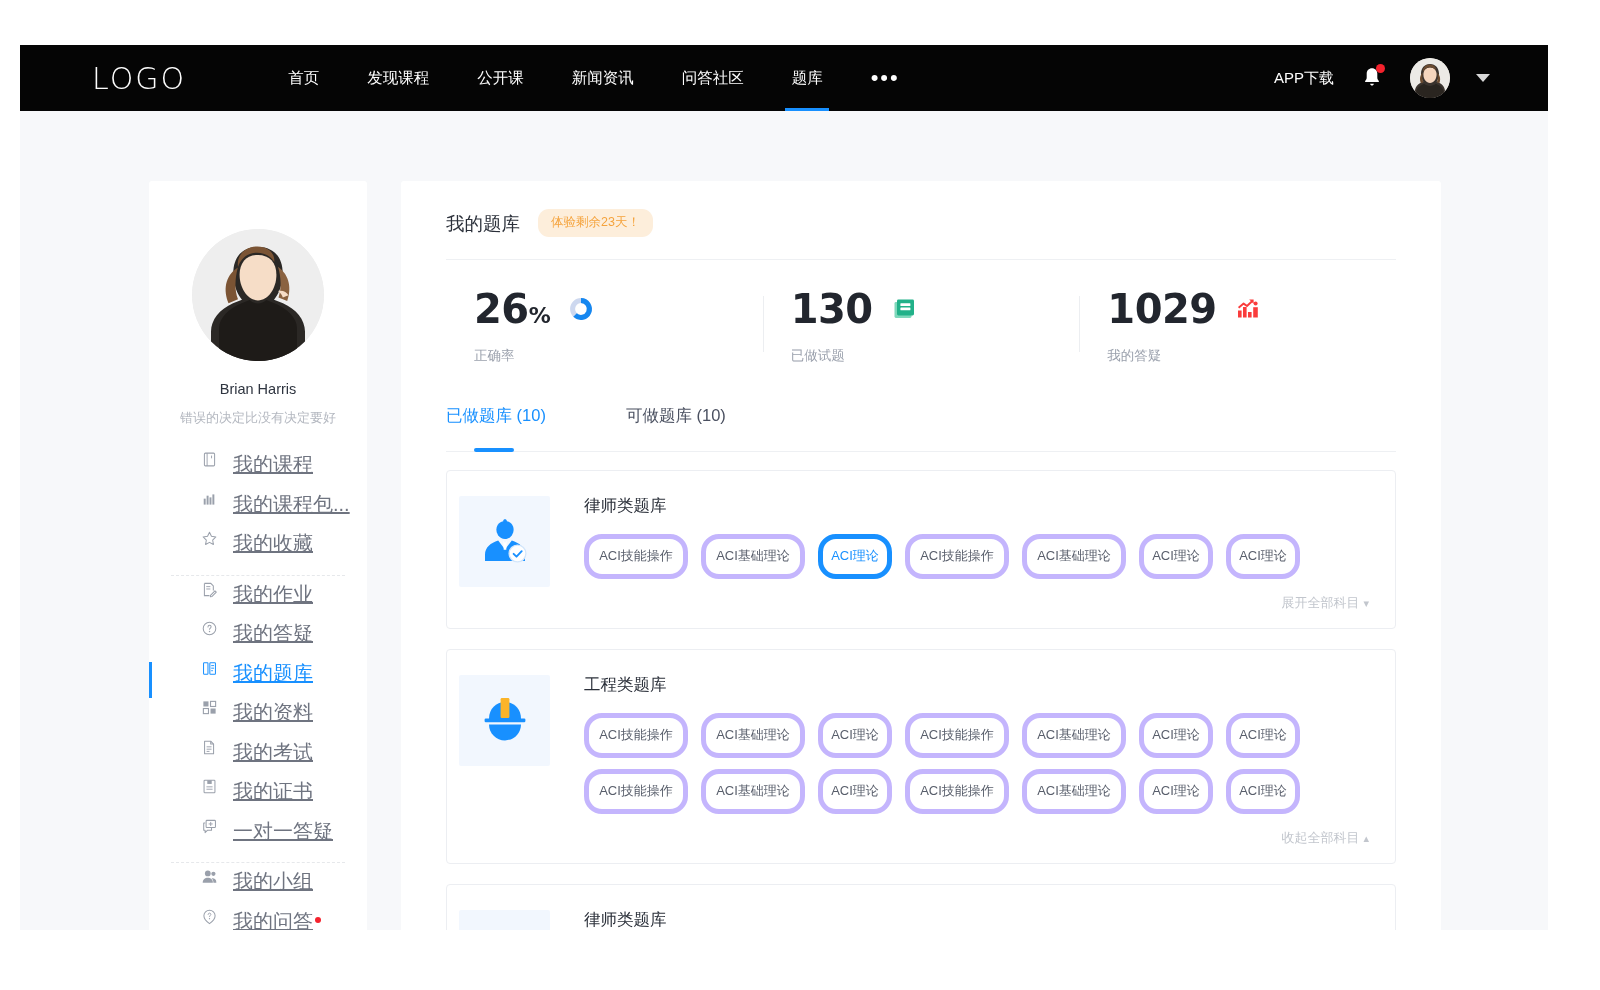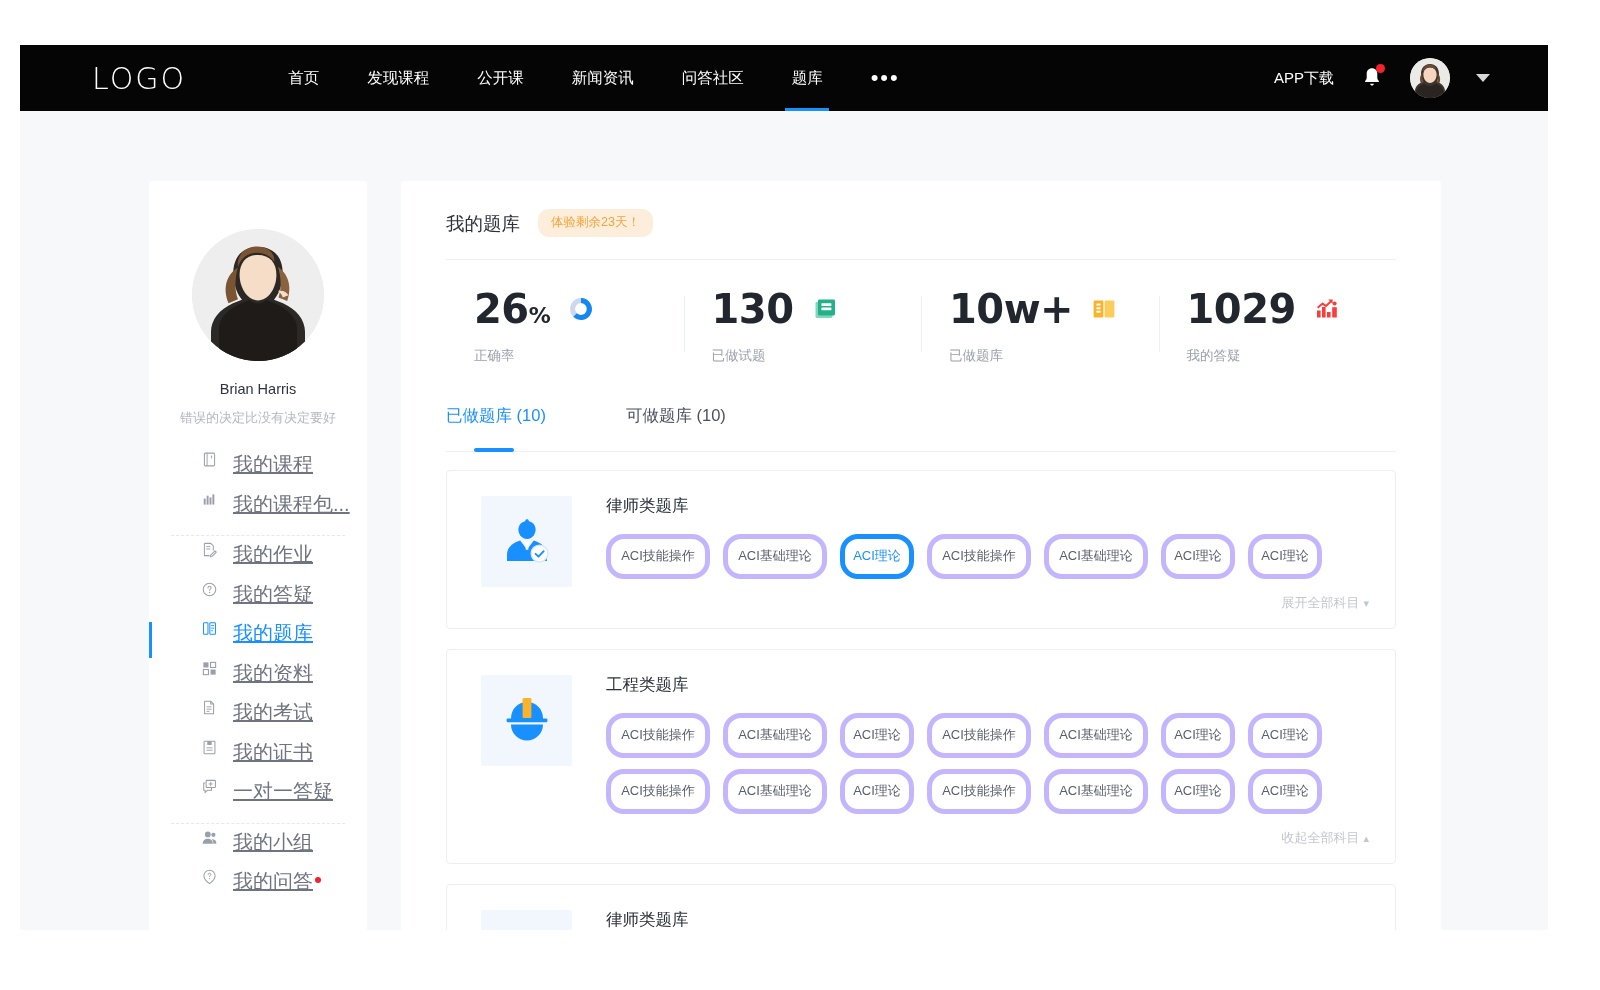--- a/index.html
+++ b/index.html
@@ -285,21 +285,21 @@
     width: 40px; height: 4px;
     border-radius: 2px;
     background: #1890ff;
   }
 
   
   .card {
     border: 1px solid #eceef2;
     border-radius: 4px;
     margin-bottom: 20px;
-    padding: 22px 26px 10px 34px;
+    padding: 22px 26px 10px 12px;
     display: flex;
     background: #fff;
     cursor: pointer;
   }
   .card-thumb {
     width: 91px; height: 91px;
     background: #f2f7fe;
     border-radius: 2px;
     flex: 0 0 auto;
     display: flex;
@@ -431,20 +431,28 @@
               <span class="ico">
                 <svg width="17" height="17" viewBox="0 0 20 20">
                   <rect x="3.2" y="9" width="2.3" height="7" fill="#9aa0ab"></rect>
                   <rect x="6.6" y="5.5" width="2.3" height="10.5" fill="#9aa0ab"></rect>
                   <rect x="10" y="7.5" width="2.3" height="8.5" fill="#9aa0ab"></rect>
                   <rect x="13.4" y="4" width="2.3" height="12" fill="#9aa0ab"></rect>
                 </svg>
               </span>
               <span class="lbl">我的课程包...</span>
             </div>
+            <div class="side-item">
+              <span class="ico">
+                <svg width="17" height="17" viewBox="0 0 20 20">
+                  <path d="M10 2.6l2.3 4.8 5.2.7-3.8 3.7.9 5.2-4.6-2.5-4.6 2.5.9-5.2L2.5 8.1l5.2-.7z" fill="none" stroke="#9aa0ab" stroke-width="1.2" stroke-linejoin="round"></path>
+                </svg>
+              </span>
+              <span class="lbl">我的收藏</span>
+            </div>
             <div class="side-sep"></div>
             <div class="side-item">
               <span class="ico">
                 <svg width="17" height="17" viewBox="0 0 20 20">
                   <path d="M4 2.8h7.5l3 3v5.4" fill="none" stroke="#9aa0ab" stroke-width="1.2"></path>
                   <path d="M4 2.8v14.4h6" fill="none" stroke="#9aa0ab" stroke-width="1.2"></path>
                   <line x1="6.2" y1="6.6" x2="11" y2="6.6" stroke="#9aa0ab" stroke-width="1.1"></line>
                   <line x1="6.2" y1="9.4" x2="11" y2="9.4" stroke="#9aa0ab" stroke-width="1.1"></line>
                   <path d="M11.4 16.6l5-5 1.6 1.6-5 5-2 .4z" fill="none" stroke="#9aa0ab" stroke-width="1.2" stroke-linejoin="round"></path>
                 </svg>
@@ -569,35 +577,20 @@
                 <div class="stat-ico">
                   <svg width="26" height="26" viewBox="0 0 26 26">
                     <rect x="3.5" y="6" width="17" height="16" rx="1.4" fill="#7fd8bb"></rect>
                     <rect x="6" y="3.5" width="17" height="16" rx="1.4" fill="#22b189"></rect>
                     <rect x="9.4" y="7.2" width="10" height="2.9" rx="0.6" fill="#ffffff"></rect>
                     <rect x="9.4" y="11.4" width="10" height="2.9" rx="0.6" fill="#ffffff"></rect>
                   </svg>
                 </div>
               </div>
               <div class="stat-lbl">已做试题</div>
-            </div>
-            <div class="stat">
-              <div class="stat-row">
-                <div class="stat-num"><span>10w+</span></div>
-                <div class="stat-ico">
-                  <svg width="26" height="26" viewBox="0 0 26 26">
-                    <rect x="2.6" y="4.6" width="9.8" height="16.8" rx="1.2" fill="#fbb429"></rect>
-                    <rect x="13.6" y="4.6" width="9.8" height="16.8" rx="1.2" fill="#fdcd5c"></rect>
-                    <rect x="5.4" y="7.6" width="4.2" height="2" rx="0.5" fill="#ffffff"></rect>
-                    <rect x="5.4" y="11.2" width="4.2" height="2" rx="0.5" fill="#ffffff"></rect>
-                    <rect x="5.4" y="14.8" width="4.2" height="2" rx="0.5" fill="#ffffff"></rect>
-                  </svg>
-                </div>
-              </div>
-              <div class="stat-lbl">已做题库</div>
             </div>
             <div class="stat">
               <div class="stat-row">
                 <div class="stat-num"><span>1029</span></div>
                 <div class="stat-ico">
                   <svg width="26" height="26" viewBox="0 0 26 26">
                     <rect x="3" y="14.5" width="3.6" height="7" fill="#fa3c3c"></rect>
                     <rect x="8" y="11" width="3.6" height="10.5" fill="#fa3c3c"></rect>
                     <rect x="13" y="16" width="3.6" height="5.5" fill="#fa3c3c"></rect>
                     <path d="M3.6 11.8L8.6 7.6l3.4 2.4 5.6-5.2" fill="none" stroke="#fa3c3c" stroke-width="1.9" stroke-linejoin="round"></path>

